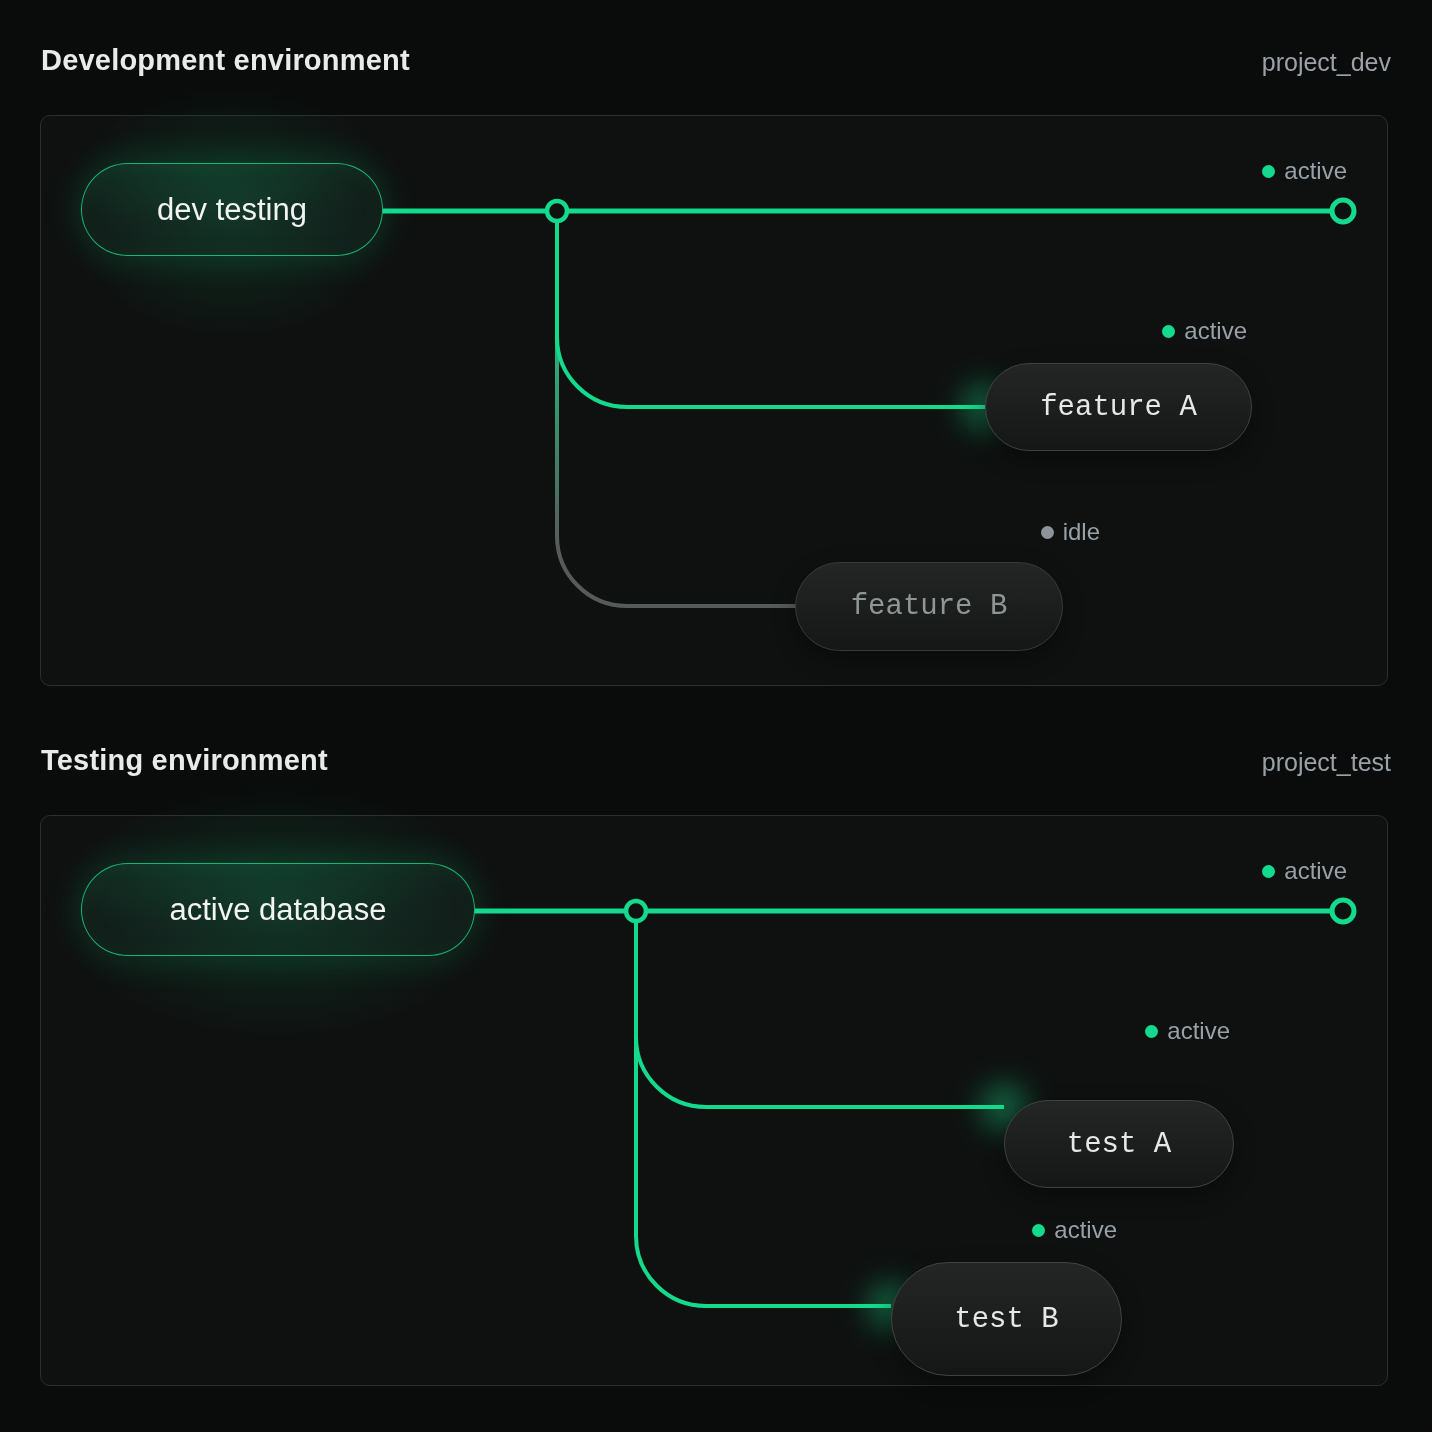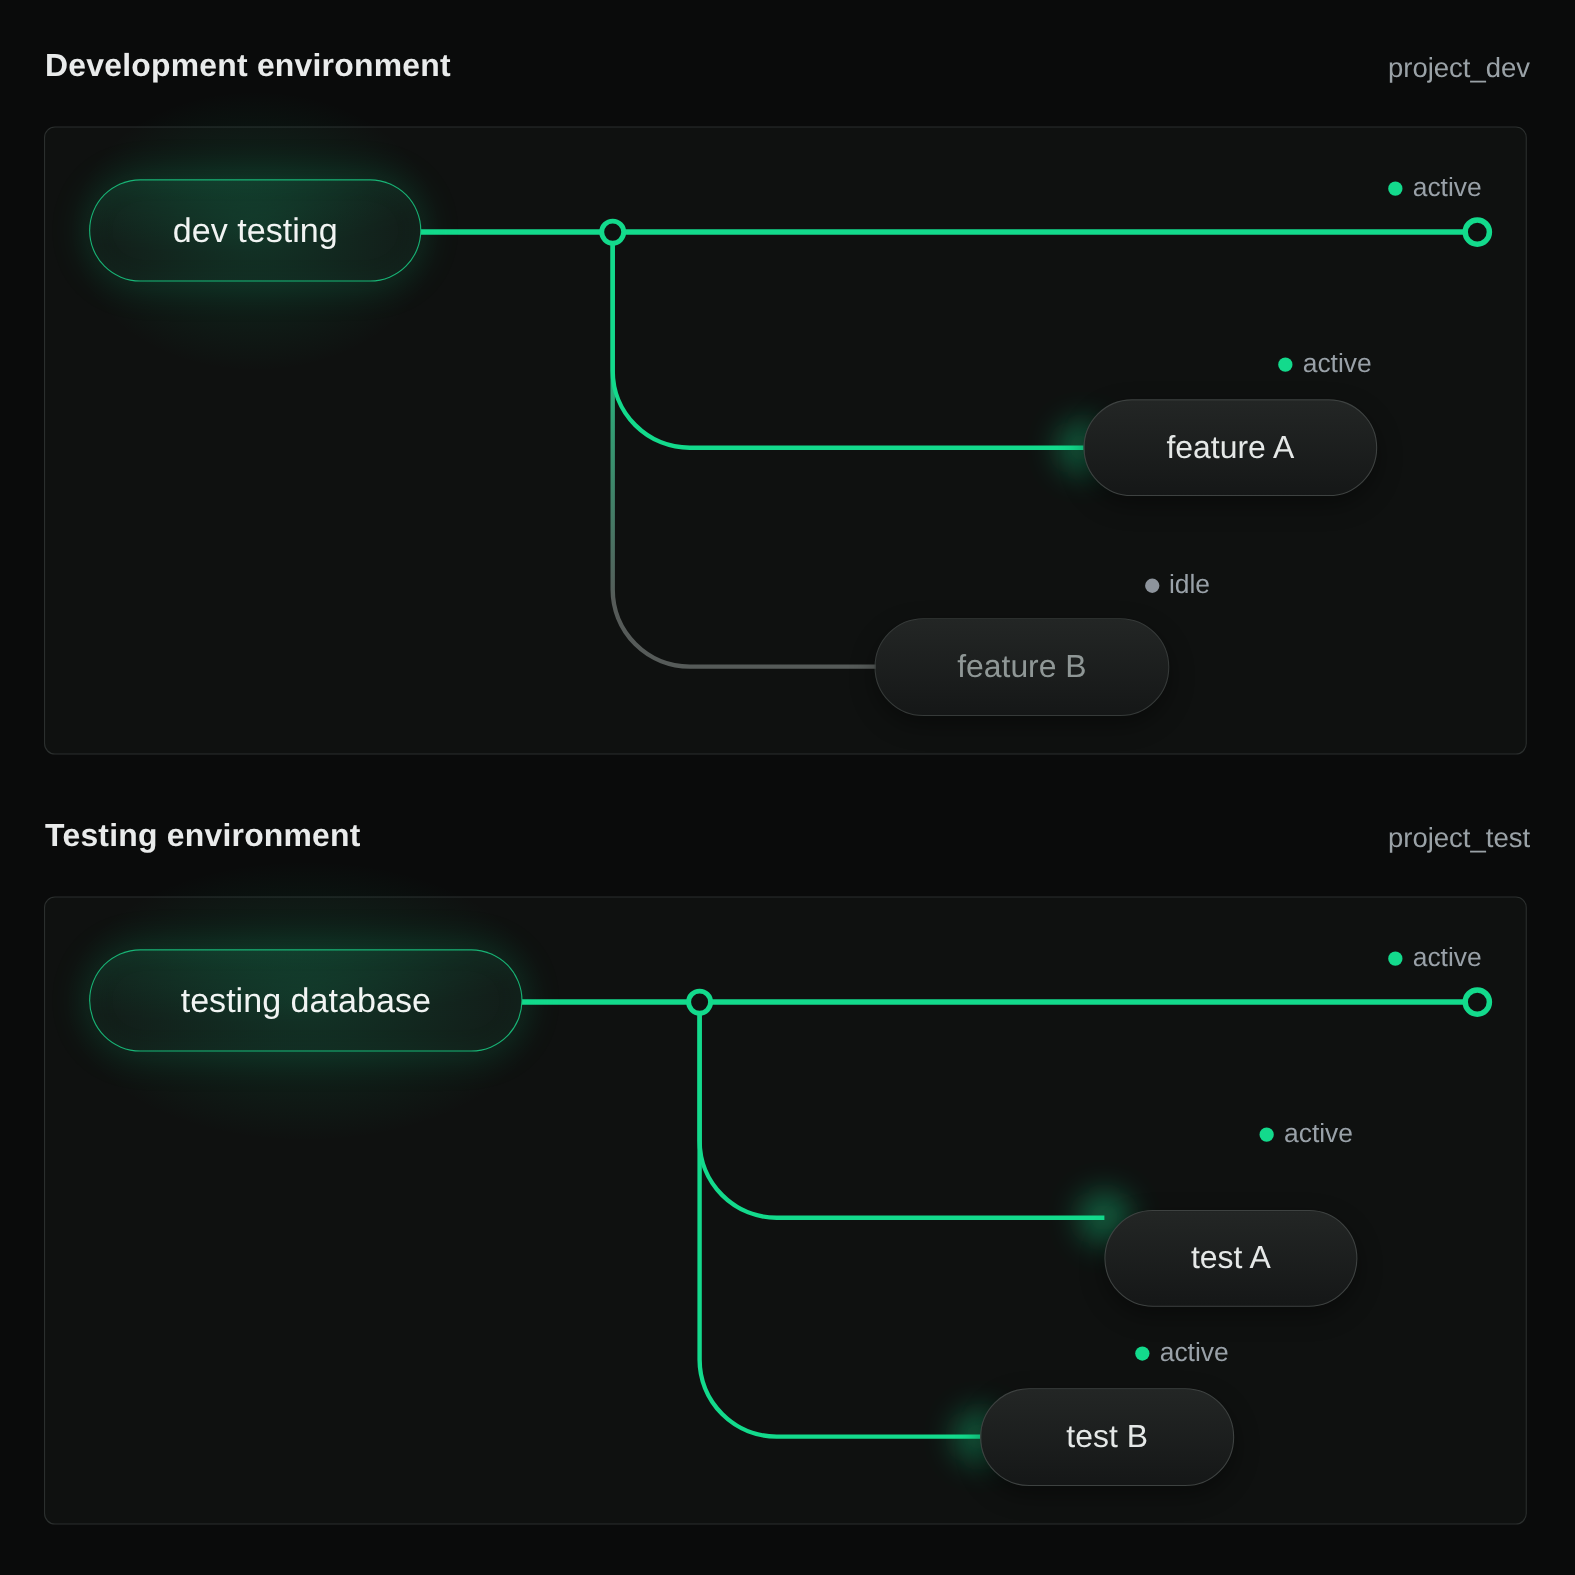--- a/index.html
+++ b/index.html
@@ -79,20 +79,21 @@
     pointer-events: none;
     z-index: -1;
   }
 
   .branch-pill {
     background: linear-gradient(180deg, #232625 0%, #151717 100%);
     border: 1px solid #3e4241;
     color: #e5e8e7;
     font-size: 29px;
     box-shadow: 0 8px 22px rgba(0,0,0,0.38);
+    font-family: Liberation Mono, monospace;
   }
   .branch-pill.idle {
     color: #8f9796;
     border-color: #363a39;
   }
 
   .status {
     position: absolute;
     display: flex;
     align-items: center;
@@ -108,21 +109,21 @@
   }
   .status.idle .dot { background: #8d949c; }
 
   
   #dev-db-pill   { left: 40px;  top: 47px;  width: 302px; height: 93px; }
   #feature-a-pill{ left: 944px; top: 247px; width: 267px; height: 88px; }
   #feature-b-pill{ left: 754px; top: 446px; width: 268px; height: 89px; }
 
   #test-db-pill  { left: 40px;  top: 47px;  width: 394px; height: 93px; }
   #test-a-pill   { left: 963px; top: 247px; width: 230px; height: 88px; margin-top: 37px; }
-  #test-b-pill   { left: 850px; top: 446px; width: 231px; height: 89px; }
+  #test-b-pill   { left: 850px; top: 446px; width: 231px; height: 114px; }
 
   #dev-main-status  { right: 40px;  top: 41px; }
   #feature-a-status { right: 140px; top: 201px; }
   #feature-b-status { right: 287px; top: 402px; justify-content: center; }
 
   #test-main-status { right: 40px;  top: 41px; }
   #test-a-status    { right: 157px; top: 201px; }
   #test-b-status    { right: 270px; top: 400px; }
 
   #title-dev   { top: 44px; }
@@ -209,21 +210,21 @@
     <path d="M 595 104 L 595 221 A 70 70 0 0 0 665 291 L 963 291" fill="none" stroke="#13da8c" stroke-width="4"></path>
 
     <path d="M 430 95 L 1292 95" fill="none" stroke="#13da8c" stroke-width="5"></path>
 
     <circle cx="595" cy="95" r="10" fill="#0f1110" stroke="#13da8c" stroke-width="4.5"></circle>
 
     <circle cx="1302" cy="95" r="11" fill="#0f1110" stroke="#13da8c" stroke-width="5"></circle>
   </svg>
 
   <div class="pill db-pill" id="test-db-pill">
-    <span>testing database</span>
+    <span>active database</span>
   </div>
 
   <div class="pill branch-pill" id="test-a-pill">
     <span>test A</span>
   </div>
 
   <div class="pill branch-pill" id="test-b-pill">
     <span>test B</span>
   </div>
 

